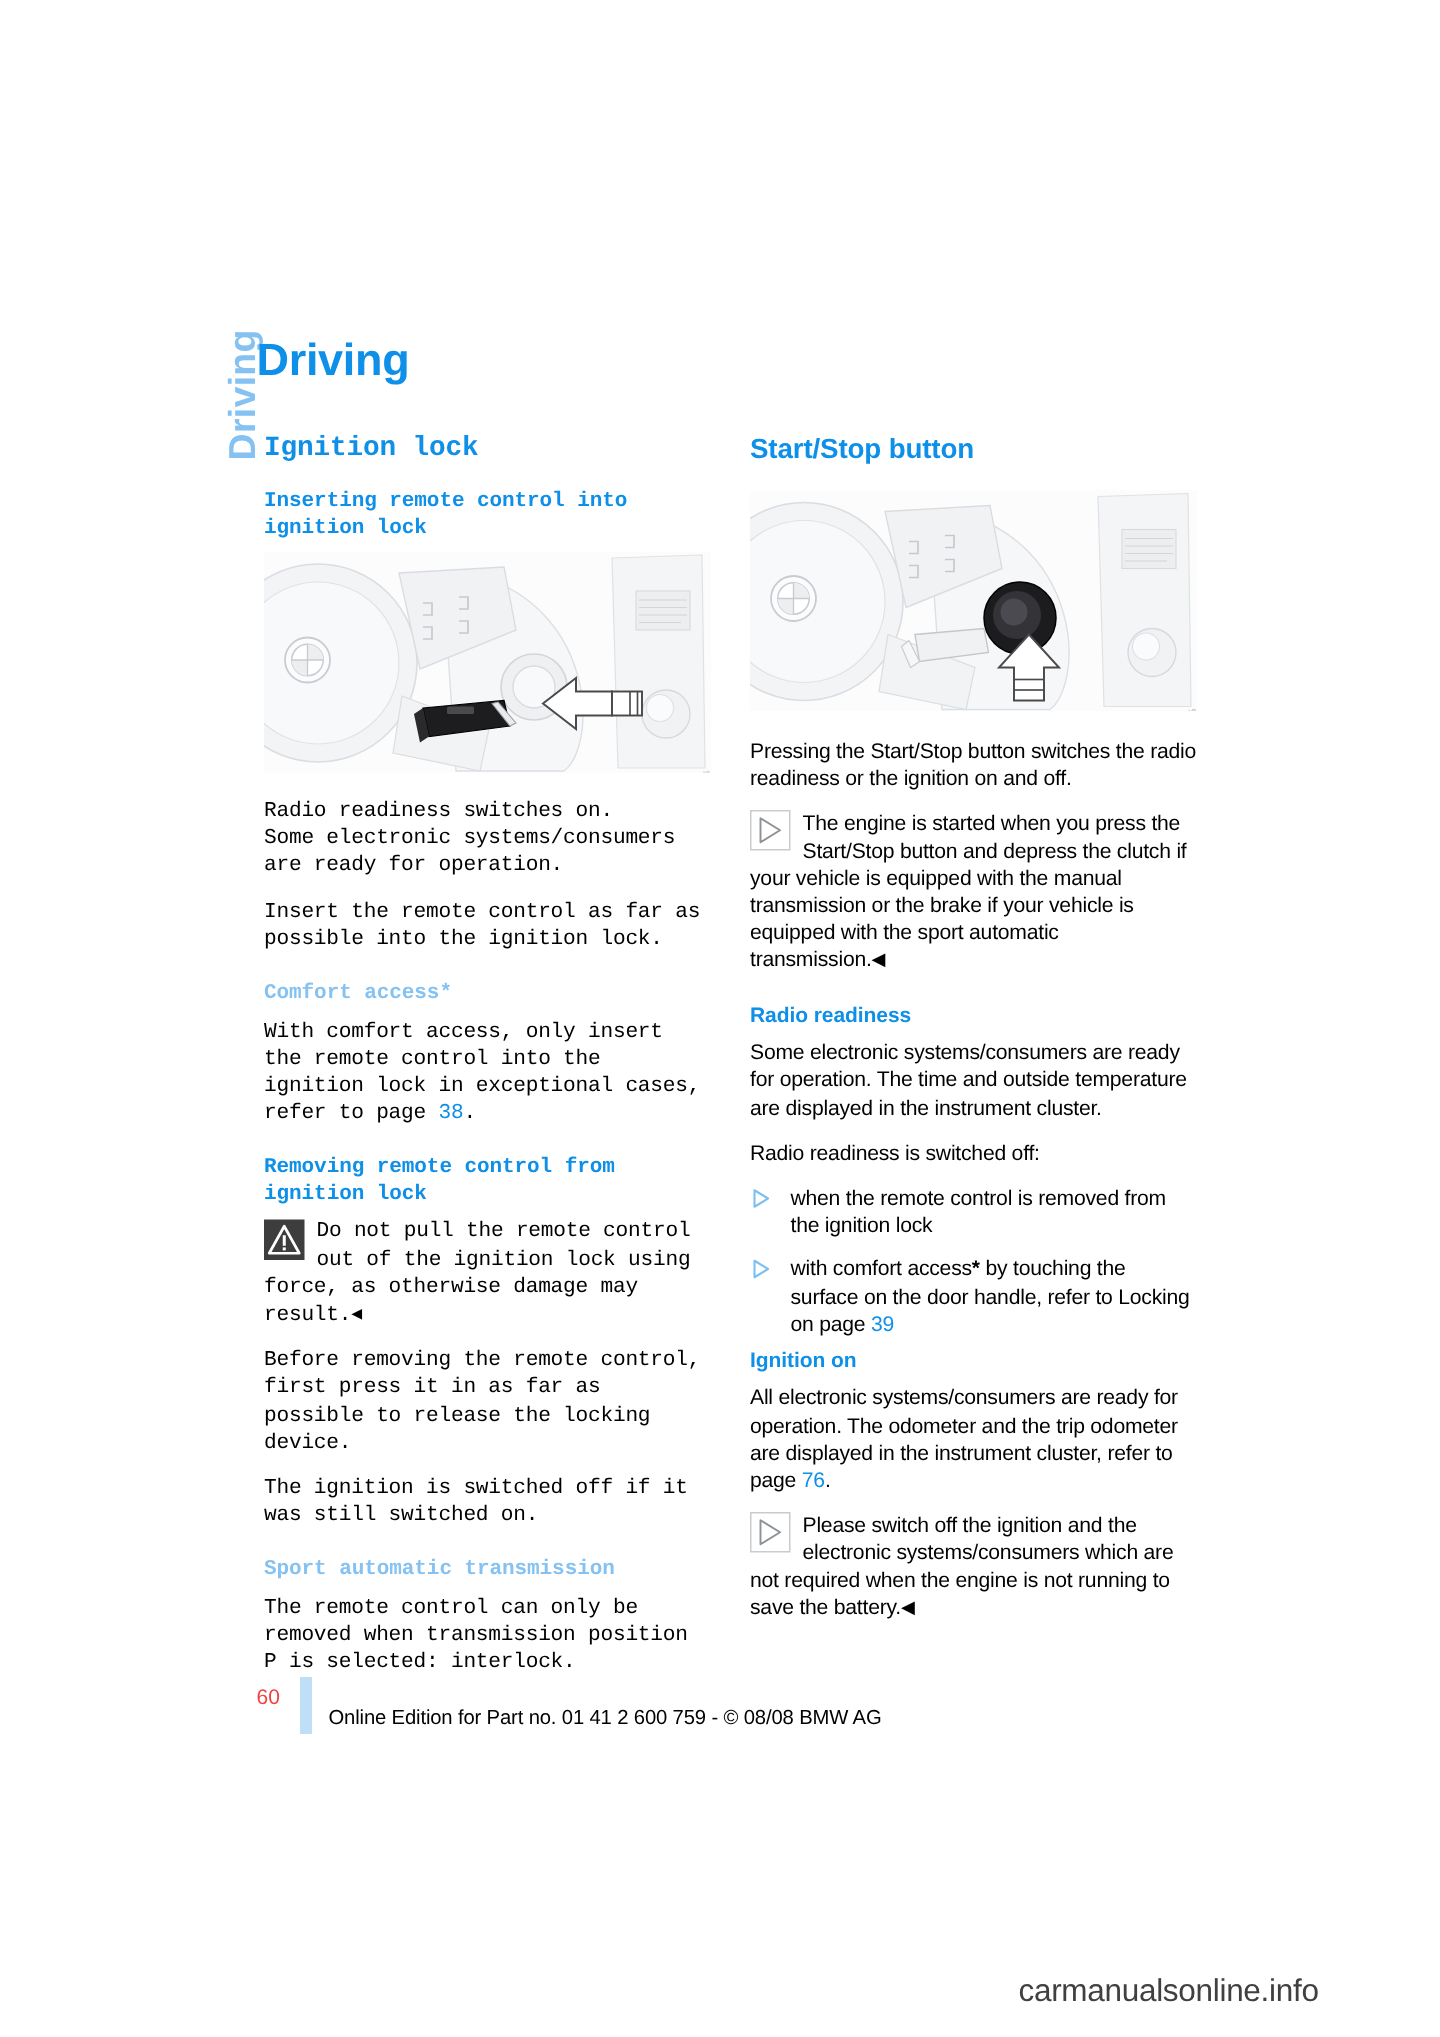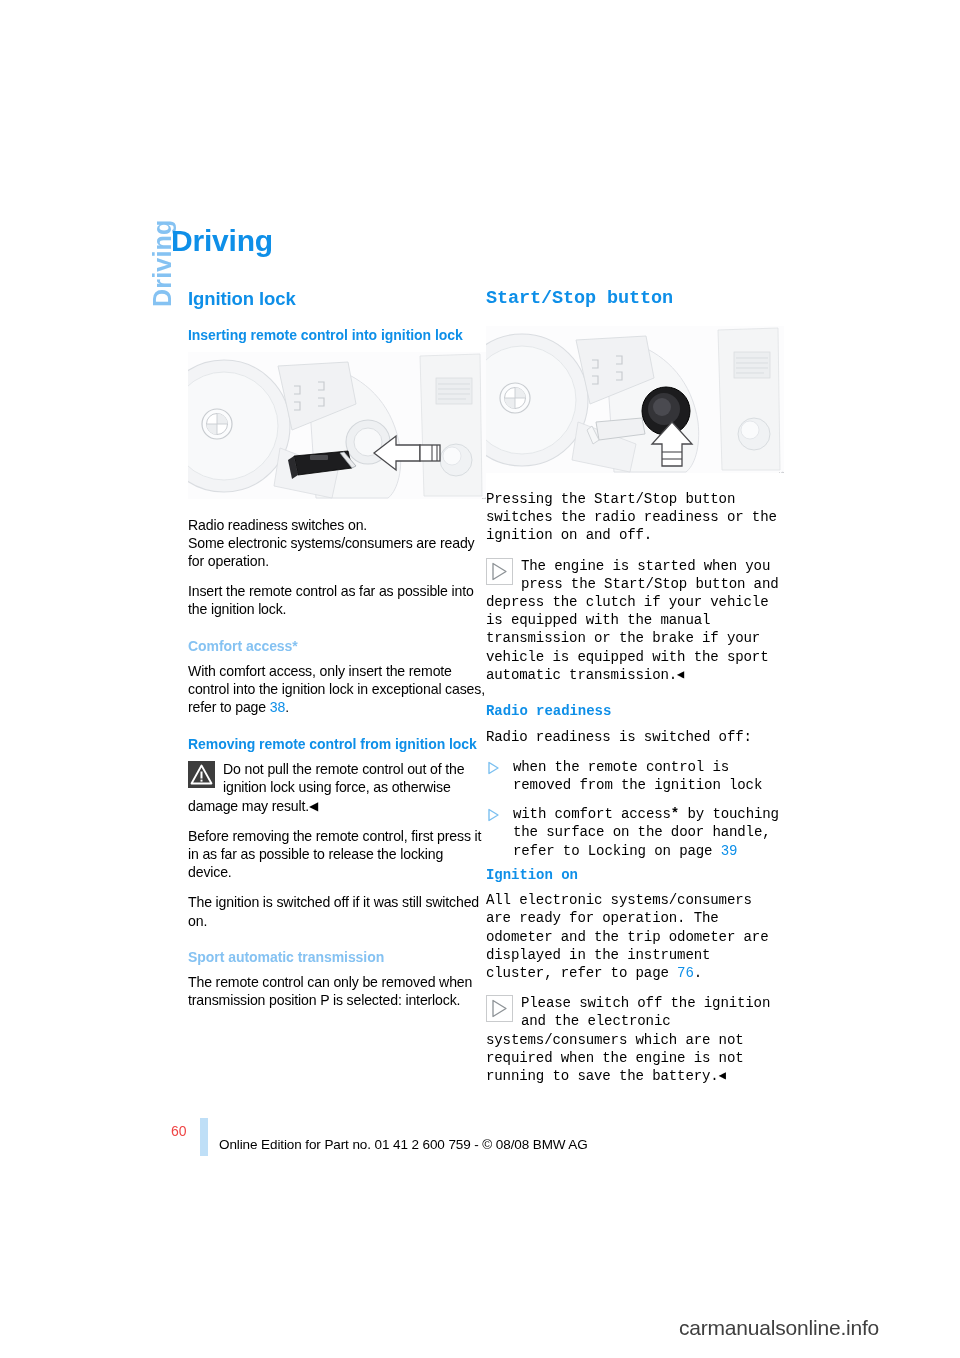--- a/index.html
+++ b/index.html
@@ -50,22 +50,22 @@
     color: #0e8fe8;
     letter-spacing: -0.2px;
   }
 
   
   .col {
     position: absolute;
     width: 298px;
     top: 288px;
   }
-  .col-left  { left: 188px; }
-  .col-right { left: 486px; font-family: Liberation Mono, monospace; }
+  .col-left  { left: 176px; font-family: Liberation Mono, monospace; }
+  .col-right { left: 500px; }
 
   h1.sec {
     font-size: 18.5px;
     font-weight: bold;
     color: #0e8fe8;
     margin: 0 0 17px 0;
     letter-spacing: -0.1px;
   }
   h2.sub {
     font-size: 14px;
@@ -385,20 +385,21 @@
         <svg width="17" height="19" viewBox="0 0 17 19">
           <path d="M2 1.5 L15 9.5 L2 17.5 Z" fill="none" stroke="#8d9296" stroke-width="1.3" stroke-linejoin="round"></path>
         </svg>
       </span><span>The engine is started when you press the Start/Stop button and depress the clutch if your vehicle is equipped with the manual transmission or the brake if your vehicle is equipped with the sport automatic transmission.</span><span class="endmark">◀</span>
     </div>
 
     <div class="gap-sm"></div>
 
     <h2 class="sub">Radio readiness</h2>
 
+    <p class="body">Some electronic systems/consumers are ready for operation. The time and outside temperature are displayed in the instrument cluster.</p>
 
     <p class="body">Radio readiness is switched off:</p>
 
     <ul class="bullets">
       <li>
         <span class="bullet-tri">
           <svg width="13" height="14" viewBox="0 0 13 14">
             <path d="M2 1.5 L11 7 L2 12.5 Z" fill="none" stroke="#7cc0f0" stroke-width="1.4" stroke-linejoin="round"></path>
           </svg>
         </span>

